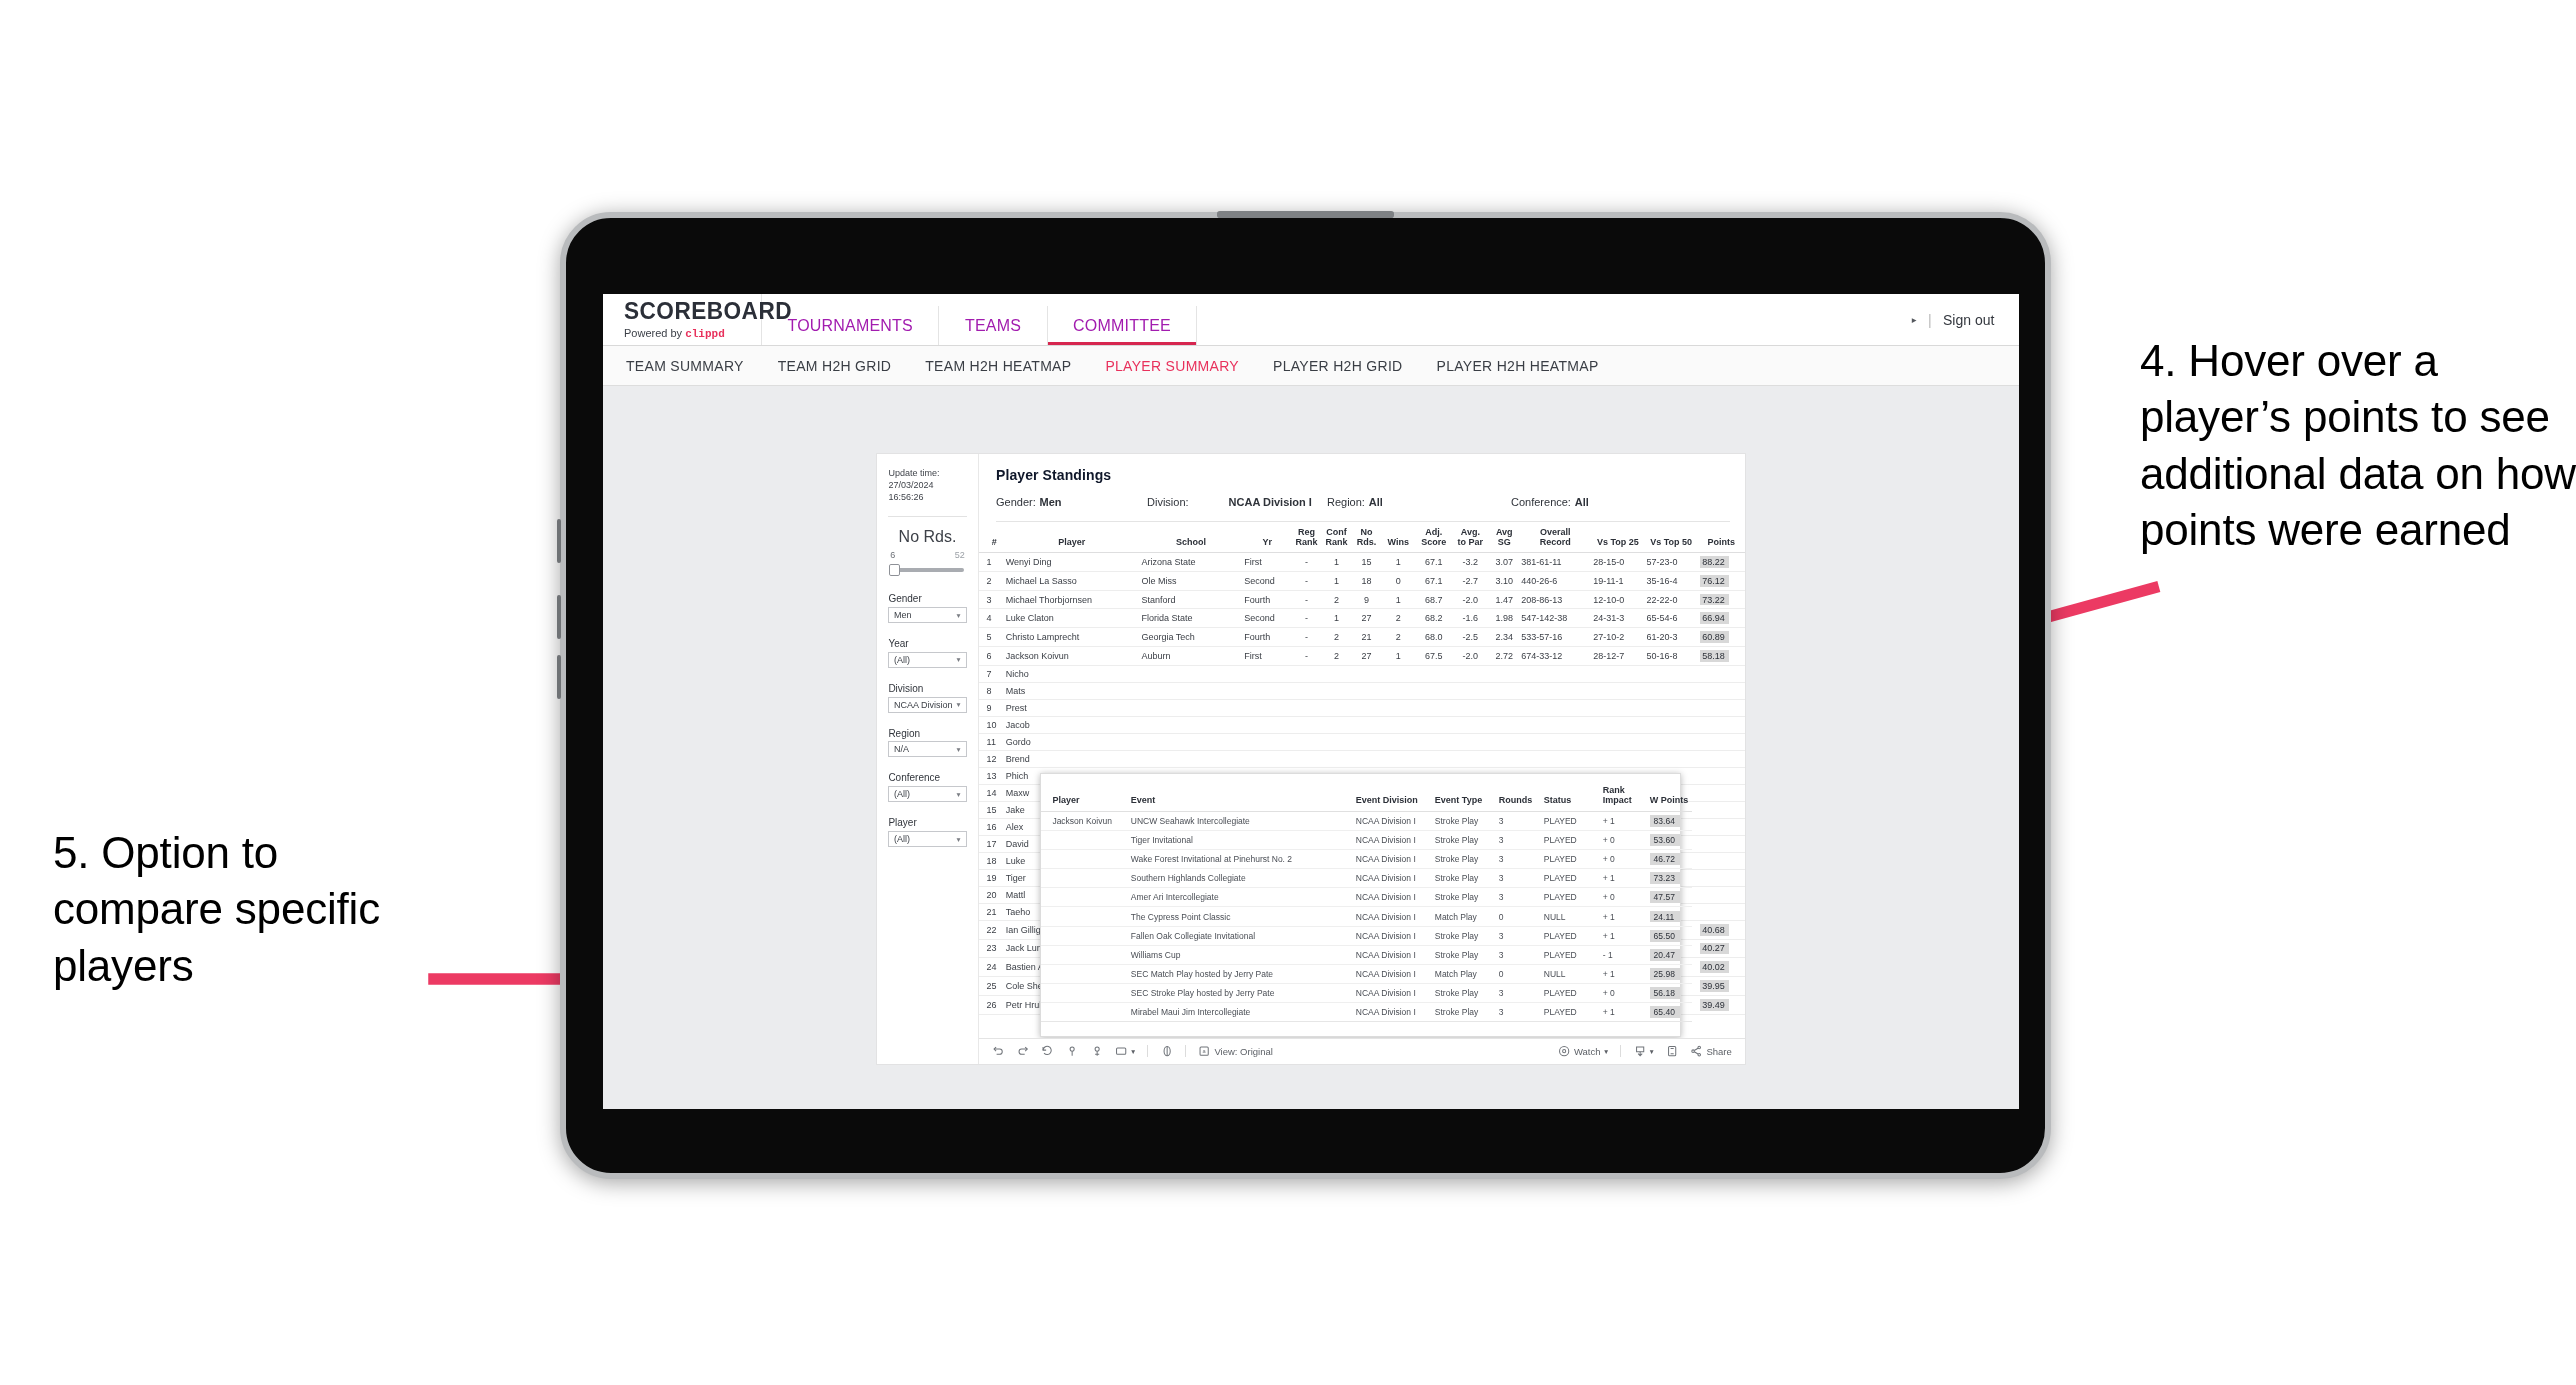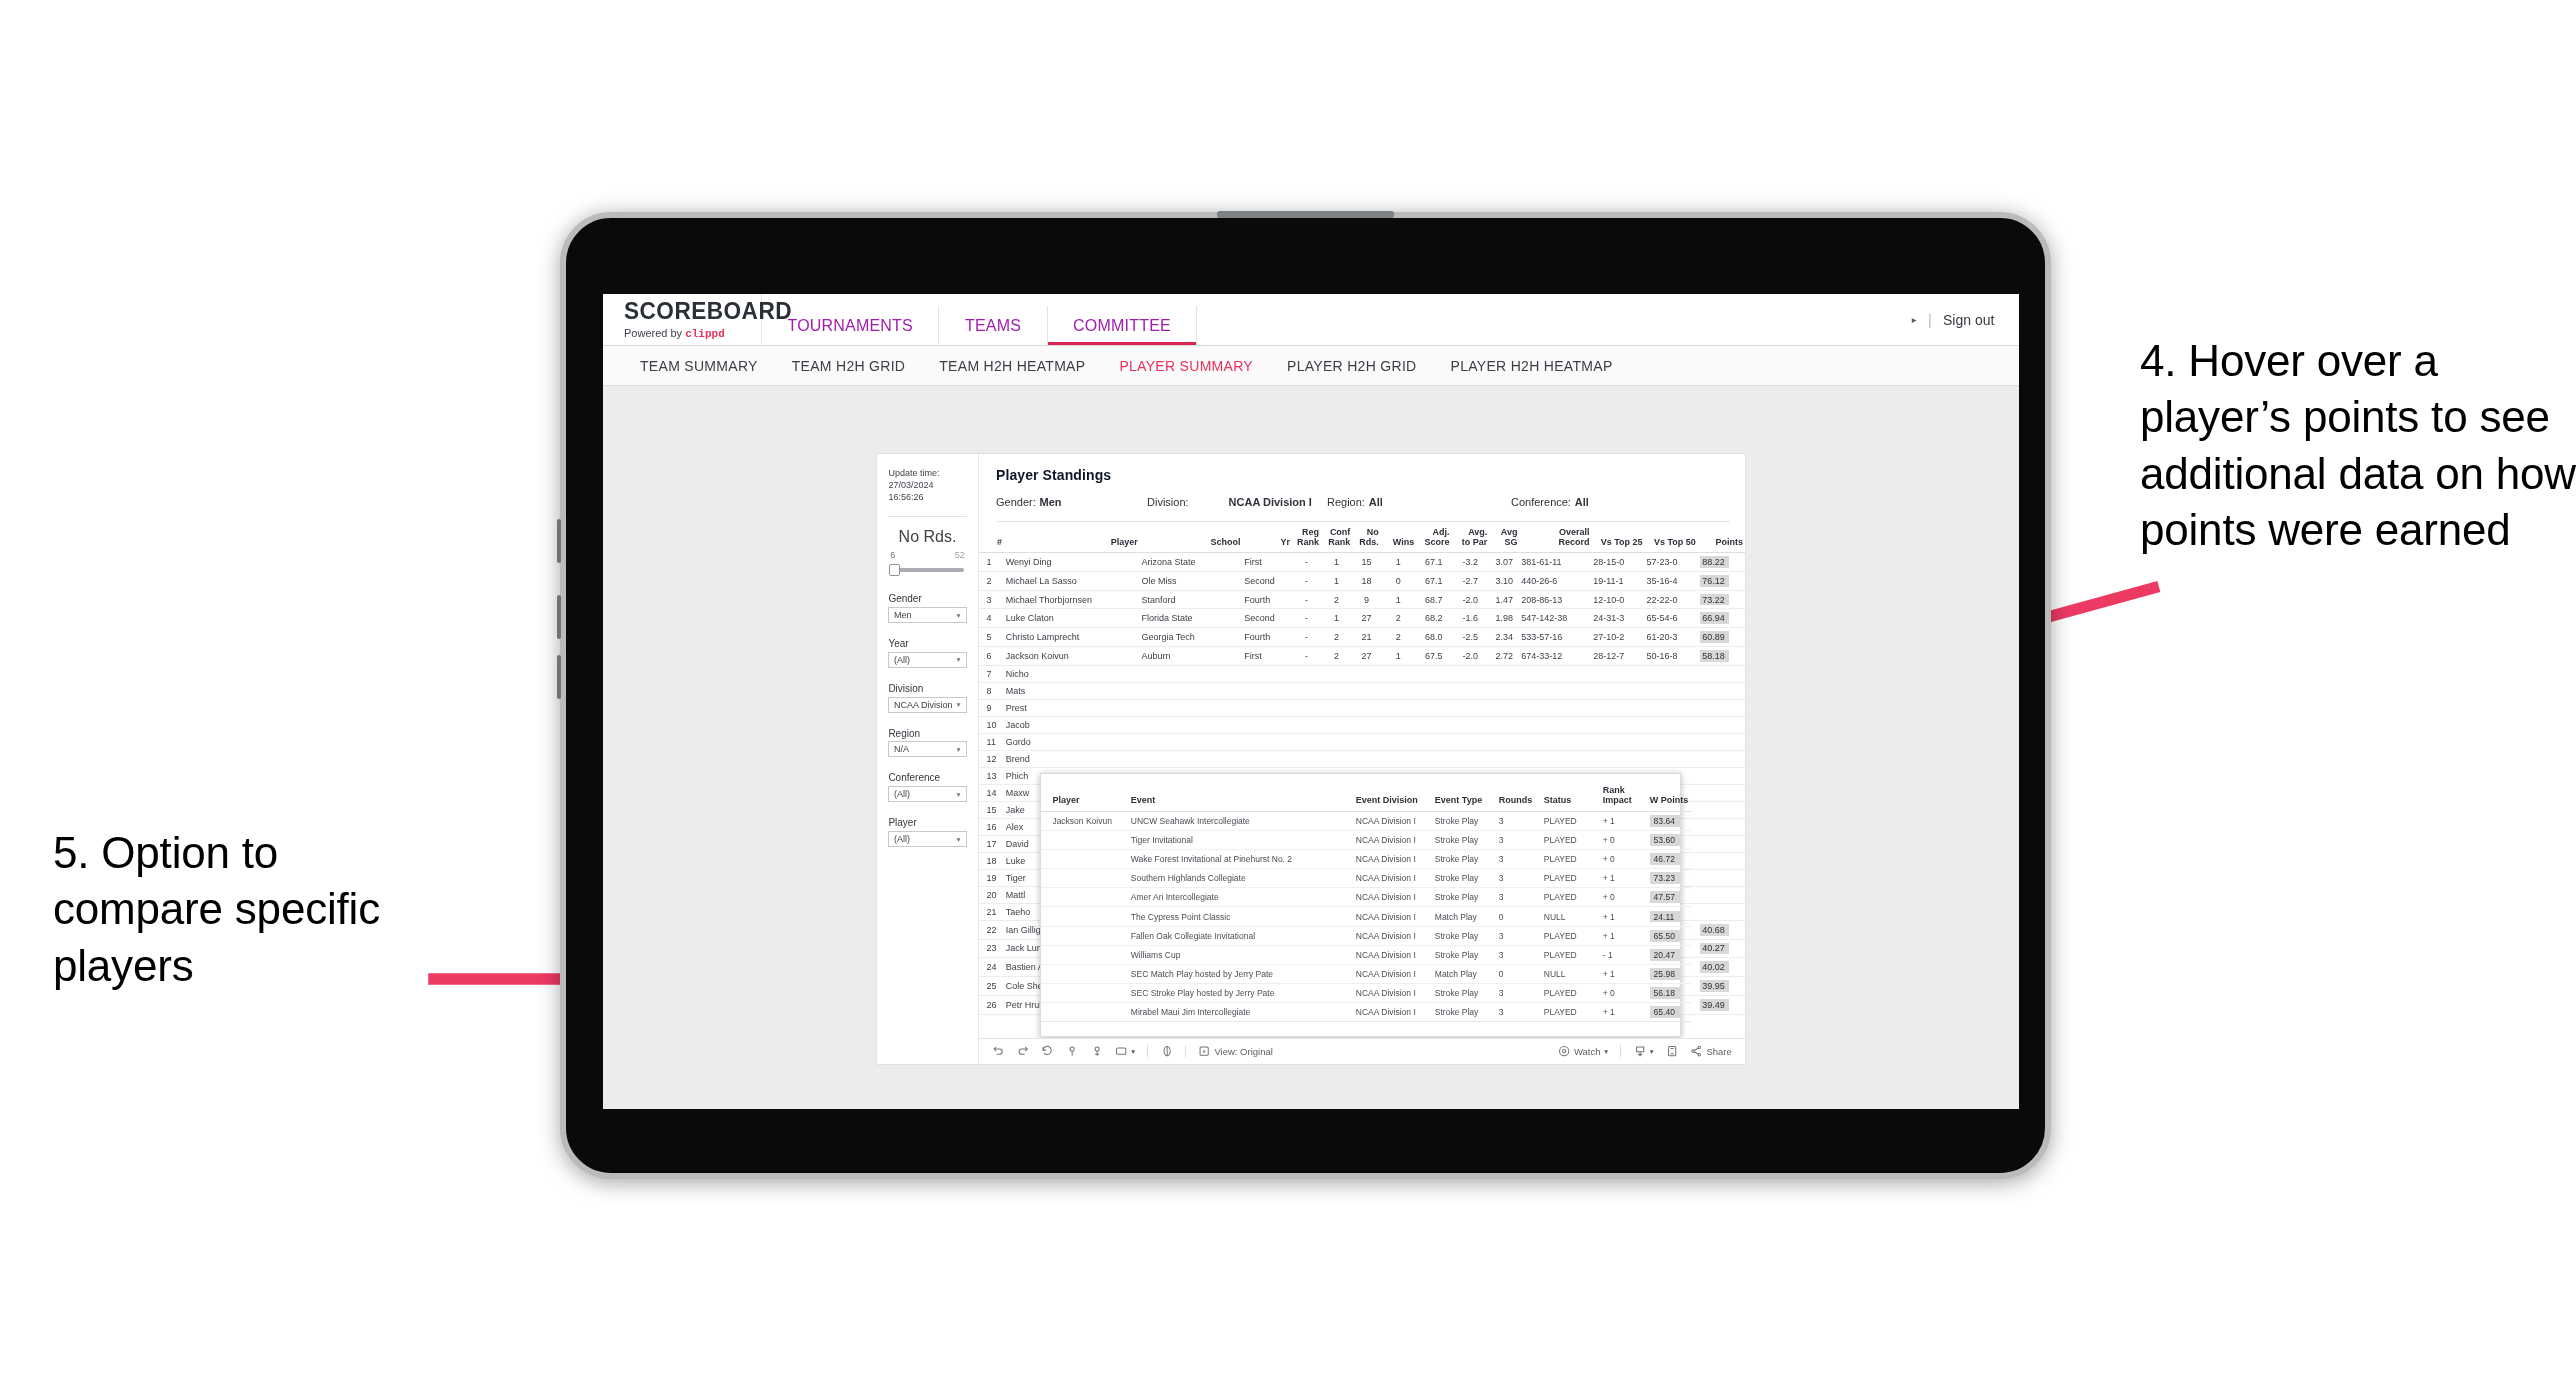--- a/index.html
+++ b/index.html
@@ -92,21 +92,21 @@
     padding-right: 24.6px; gap: 11.4px;
     font-size: 14px; color: #33373e;
   }
   .appbar-right .divider { color: #b9b9b9; }
   .caret-small { font-size: 9.5px; color: #55585e; }
 
   
   #subbar {
     height: 40px; background: #fafafa;
     display: flex; align-items: center;
-    padding-left: 37px; gap: 34px;
+    padding-left: 23px; gap: 34px;
     border-bottom: 0.9px solid #dddddd;
   }
   .subtab {
     font-size: 14px; color: #3a3e45; cursor: pointer; letter-spacing: 0.3px;
   }
   .subtab.active { color: #e8315c; }
 
   
   #workspace {
     position: relative;
@@ -179,21 +179,21 @@
   .viz-meta .mi:nth-child(3) { width: 184px; }
 
   
   #table-scroll { flex: 1; overflow: hidden; position: relative; }
   table.standings {
     width: 100%; border-collapse: collapse;
     font-size: 9px; color: #3a3e45; table-layout: fixed;
   }
   table.standings th {
     font-size: 9px; font-weight: 700; color: #2c3038;
-    text-align: right; vertical-align: bottom;
+    text-align: center; vertical-align: bottom;
     padding: 5.7px 1.9px 4.7px; border-bottom: 0.9px solid #dededf;
   }
   table.standings td {
     padding: 3px 1.9px; border-bottom: 0.9px solid #ededed;
     white-space: nowrap; overflow: hidden;
   }
   table.standings tr td:first-child,
   table.standings tr th:first-child { padding-left: 7.6px; }
   .c-num   { width: 21px; }
   .c-player{ width: 115px; }

